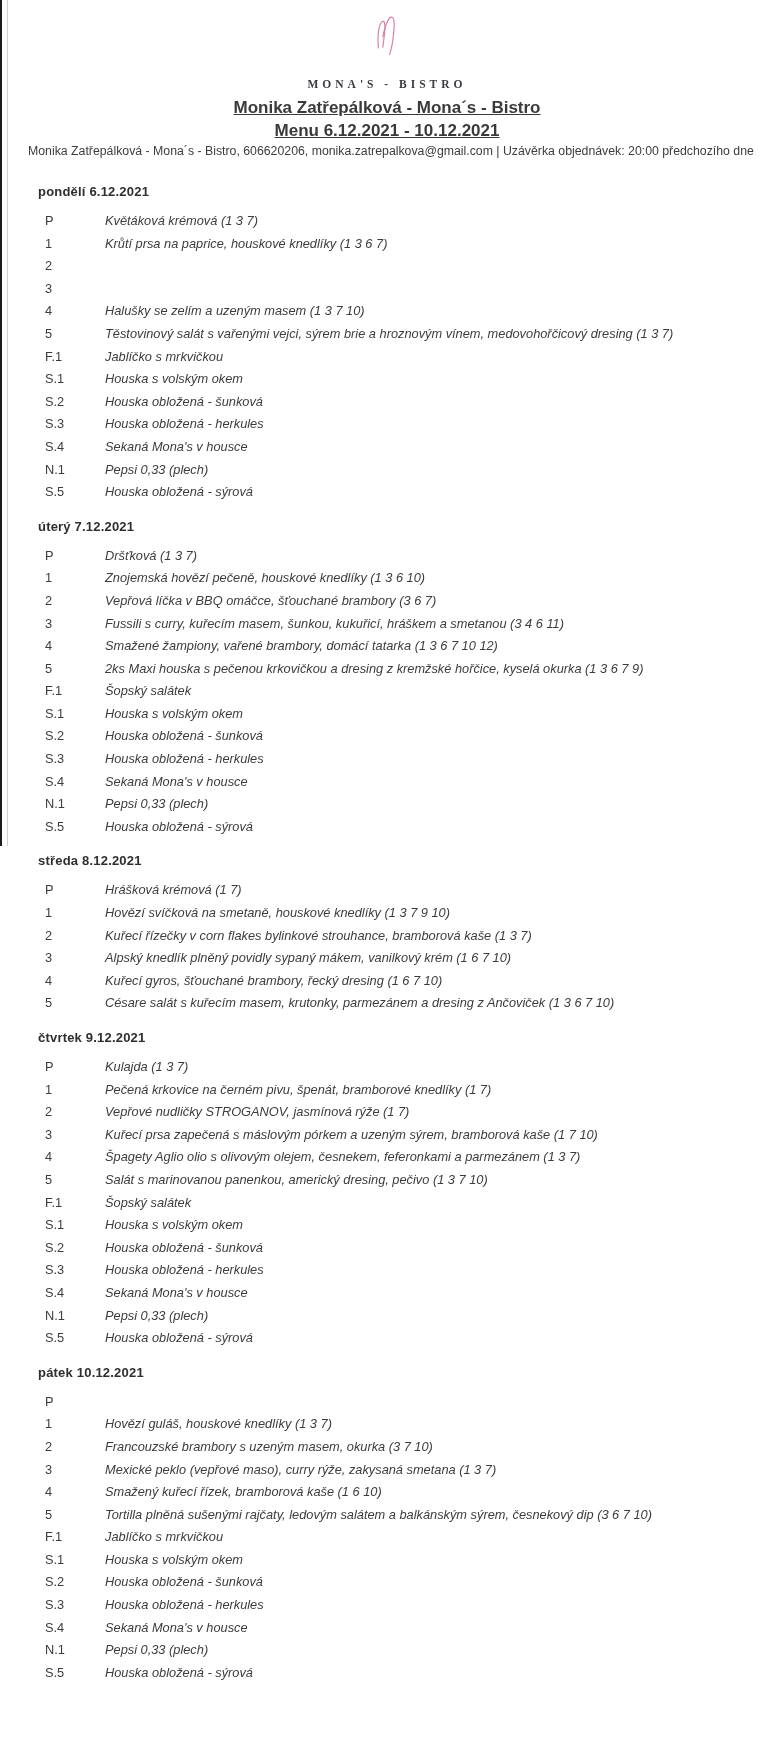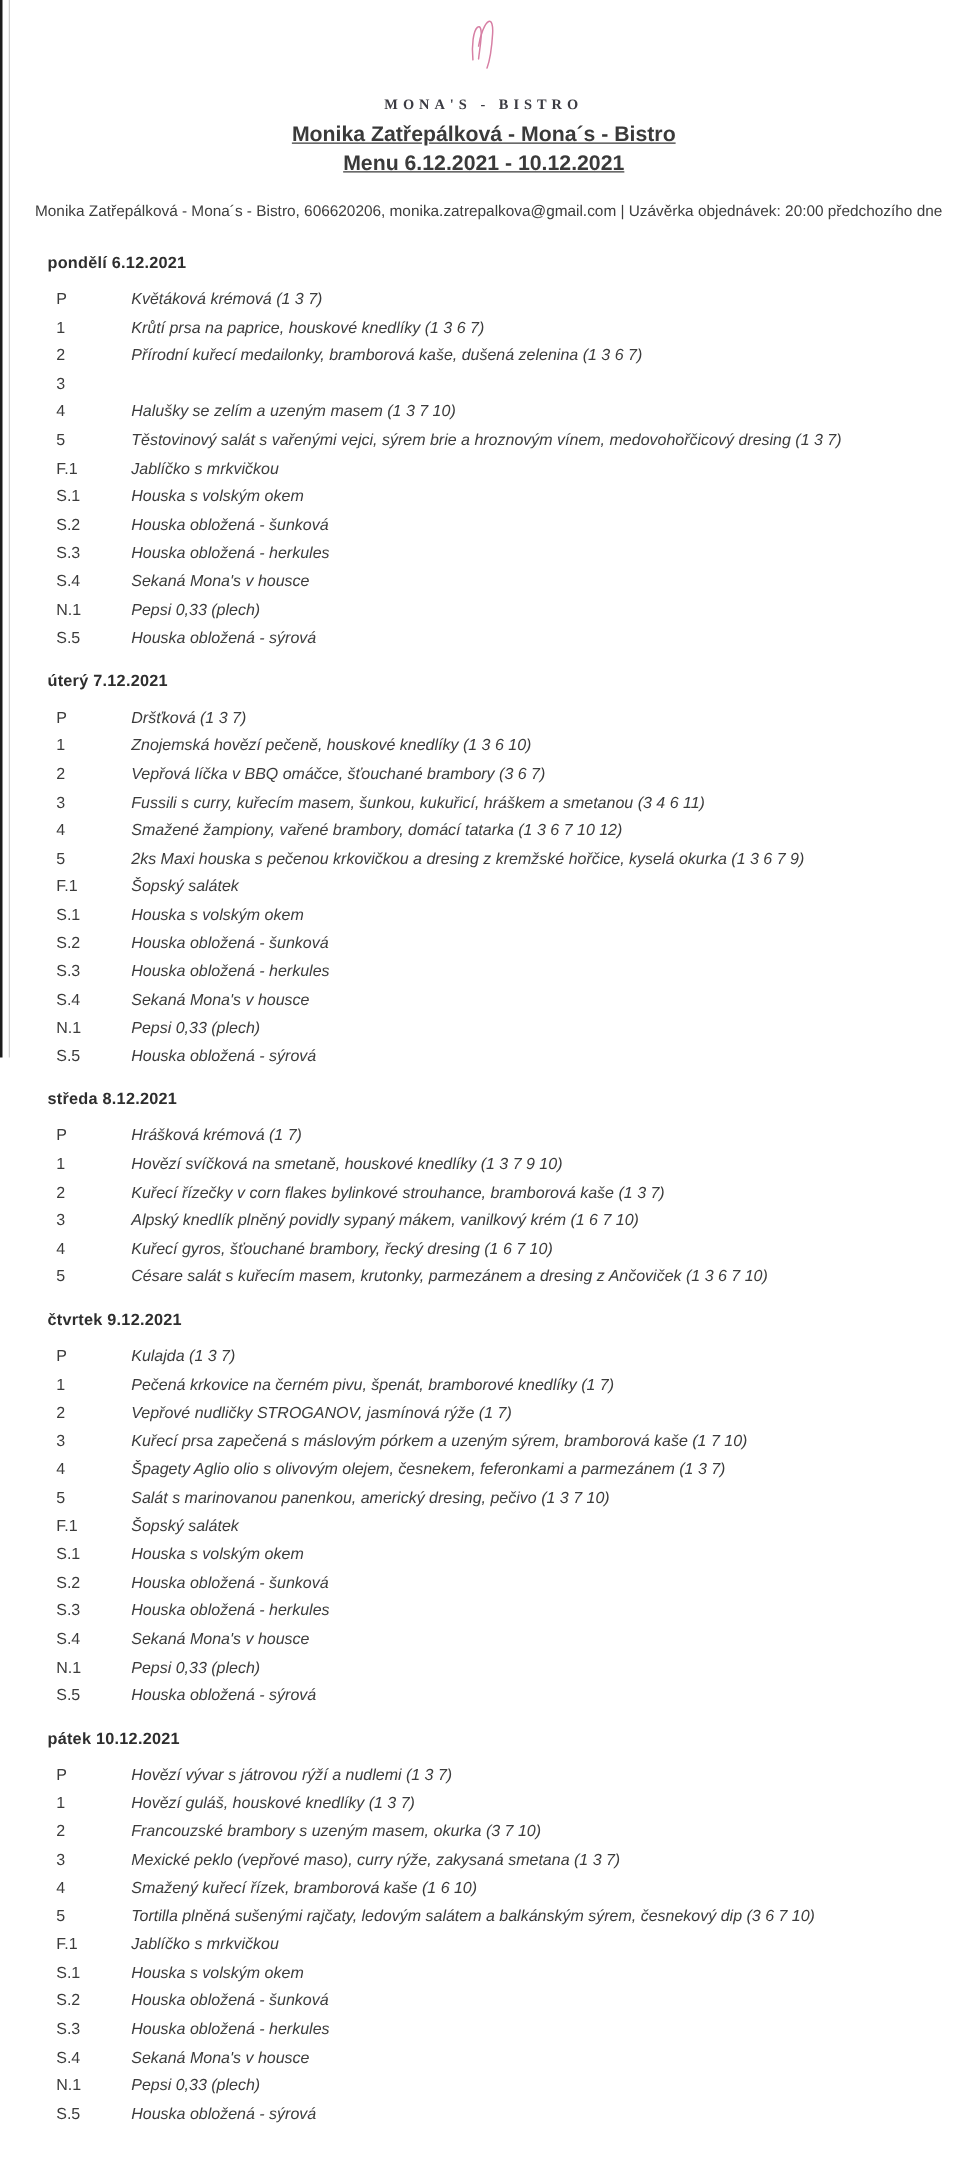--- a/index.html
+++ b/index.html
@@ -35,21 +35,21 @@
     color: #3b3b42; margin-top: 10px; white-space: nowrap;
   }
   .page-title, .date-range {
     text-align: center; font-size: 17px; font-weight: 700;
     color: #3a3a3a; margin: 0; line-height: 19px; text-decoration: underline;
   }
   .page-title { margin-top: 8px; }
   .date-range { margin-top: 4px; }
   .contact {
     text-align: center; font-size: 12.3px; color: #3d3d3d;
-    margin-top: 22px; white-space: nowrap; line-height: 15px;
+    margin-top: 4px; white-space: nowrap; line-height: 15px;
   }
 
   
   .menu { margin-top: 24px; }
   .day { margin-top: 14px; }
   .day-heading {
     font-size: 13px; font-weight: 700; color: #2e2e2e;
     margin: 0 0 9px 10px; line-height: 18px; letter-spacing: 0.2px;
   }
   .row {
@@ -90,21 +90,20 @@
     <span class="dish">Květáková krémová (1 3 7)</span>
   </div>
 
   <div class="row">
     <span class="code">1</span>
     <span class="dish">Krůtí prsa na paprice, houskové knedlíky (1 3 6 7)</span>
   </div>
 
   <div class="row">
     <span class="code">2</span>
-    <span class="dish">Přírodní kuřecí medailonky, bramborová kaše, dušená zelenina (1 3 6 7)</span>
   </div>
 
   <div class="row">
     <span class="code">3</span>
   </div>
 
   <div class="row">
     <span class="code">4</span>
     <span class="dish">Halušky se zelím a uzeným masem (1 3 7 10)</span>
   </div>
@@ -324,21 +323,20 @@
     <span class="dish">Houska obložená - sýrová</span>
   </div>
 </div>
   </section>
 
   <section class="day">
     <h3 class="day-heading">pátek 10.12.2021</h3>
     <div class="rows">
   <div class="row">
     <span class="code">P</span>
-    <span class="dish">Hovězí vývar s játrovou rýží a nudlemi (1 3 7)</span>
   </div>
 
   <div class="row">
     <span class="code">1</span>
     <span class="dish">Hovězí guláš, houskové knedlíky (1 3 7)</span>
   </div>
 
   <div class="row">
     <span class="code">2</span>
     <span class="dish">Francouzské brambory s uzeným masem, okurka (3 7 10)</span>

